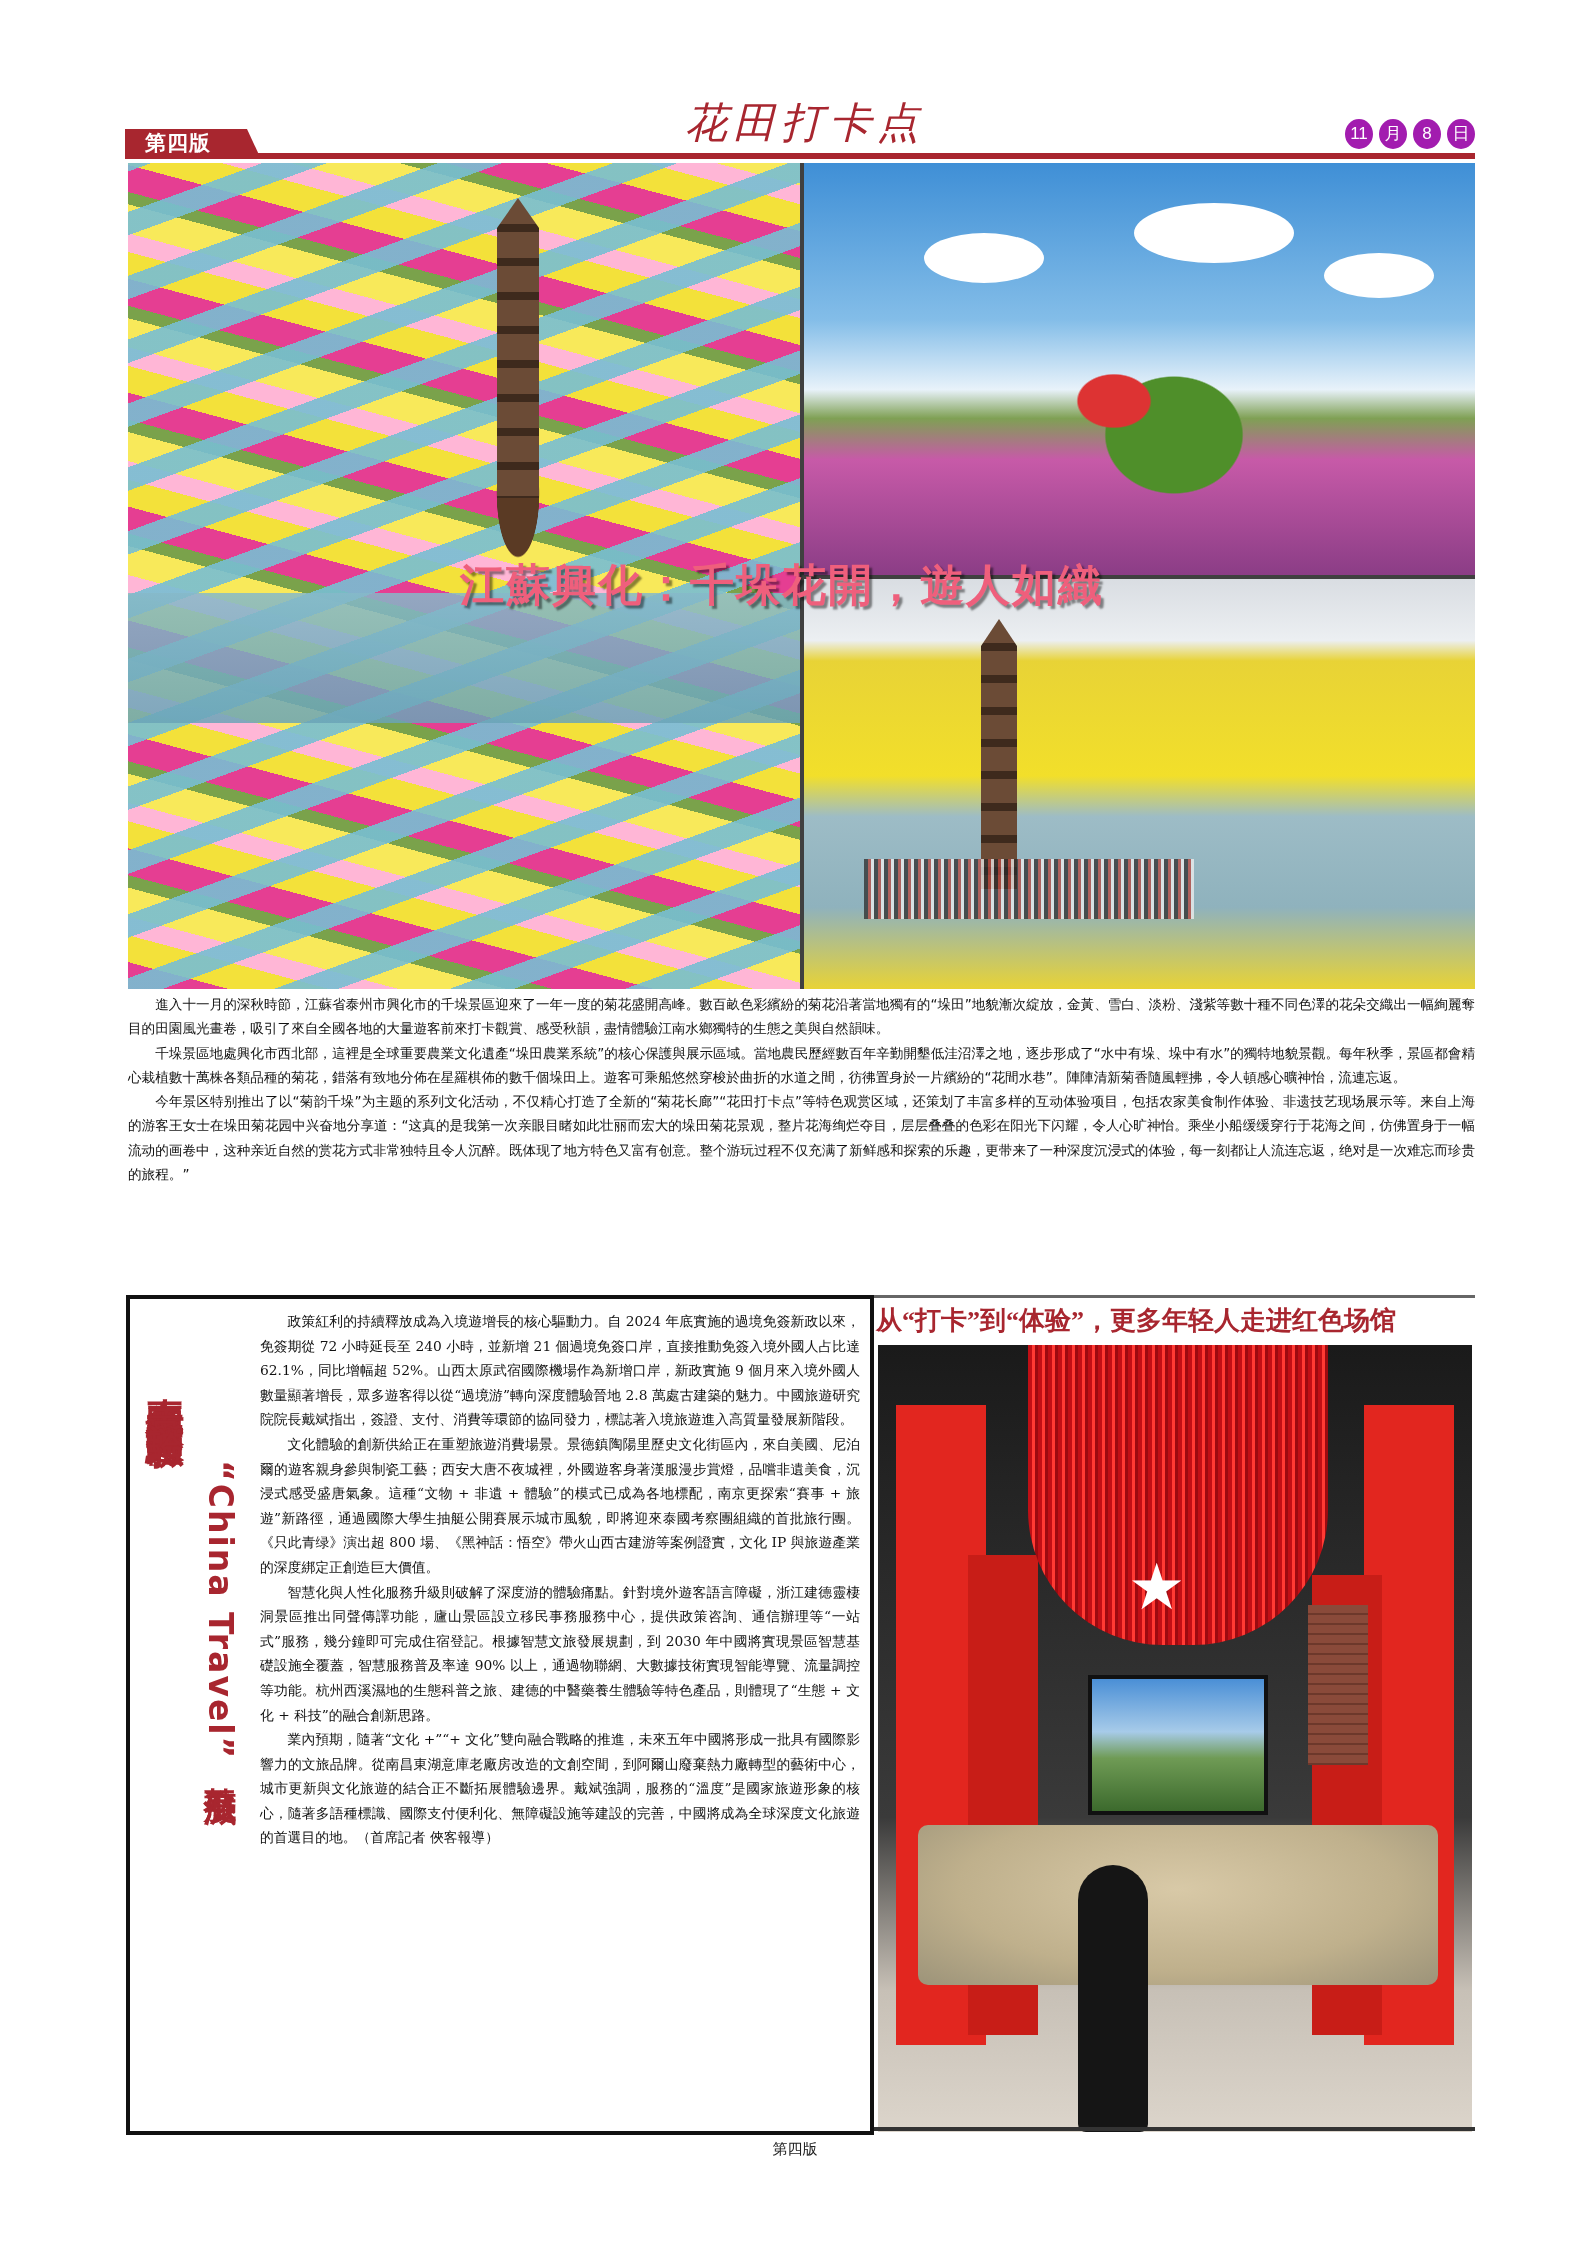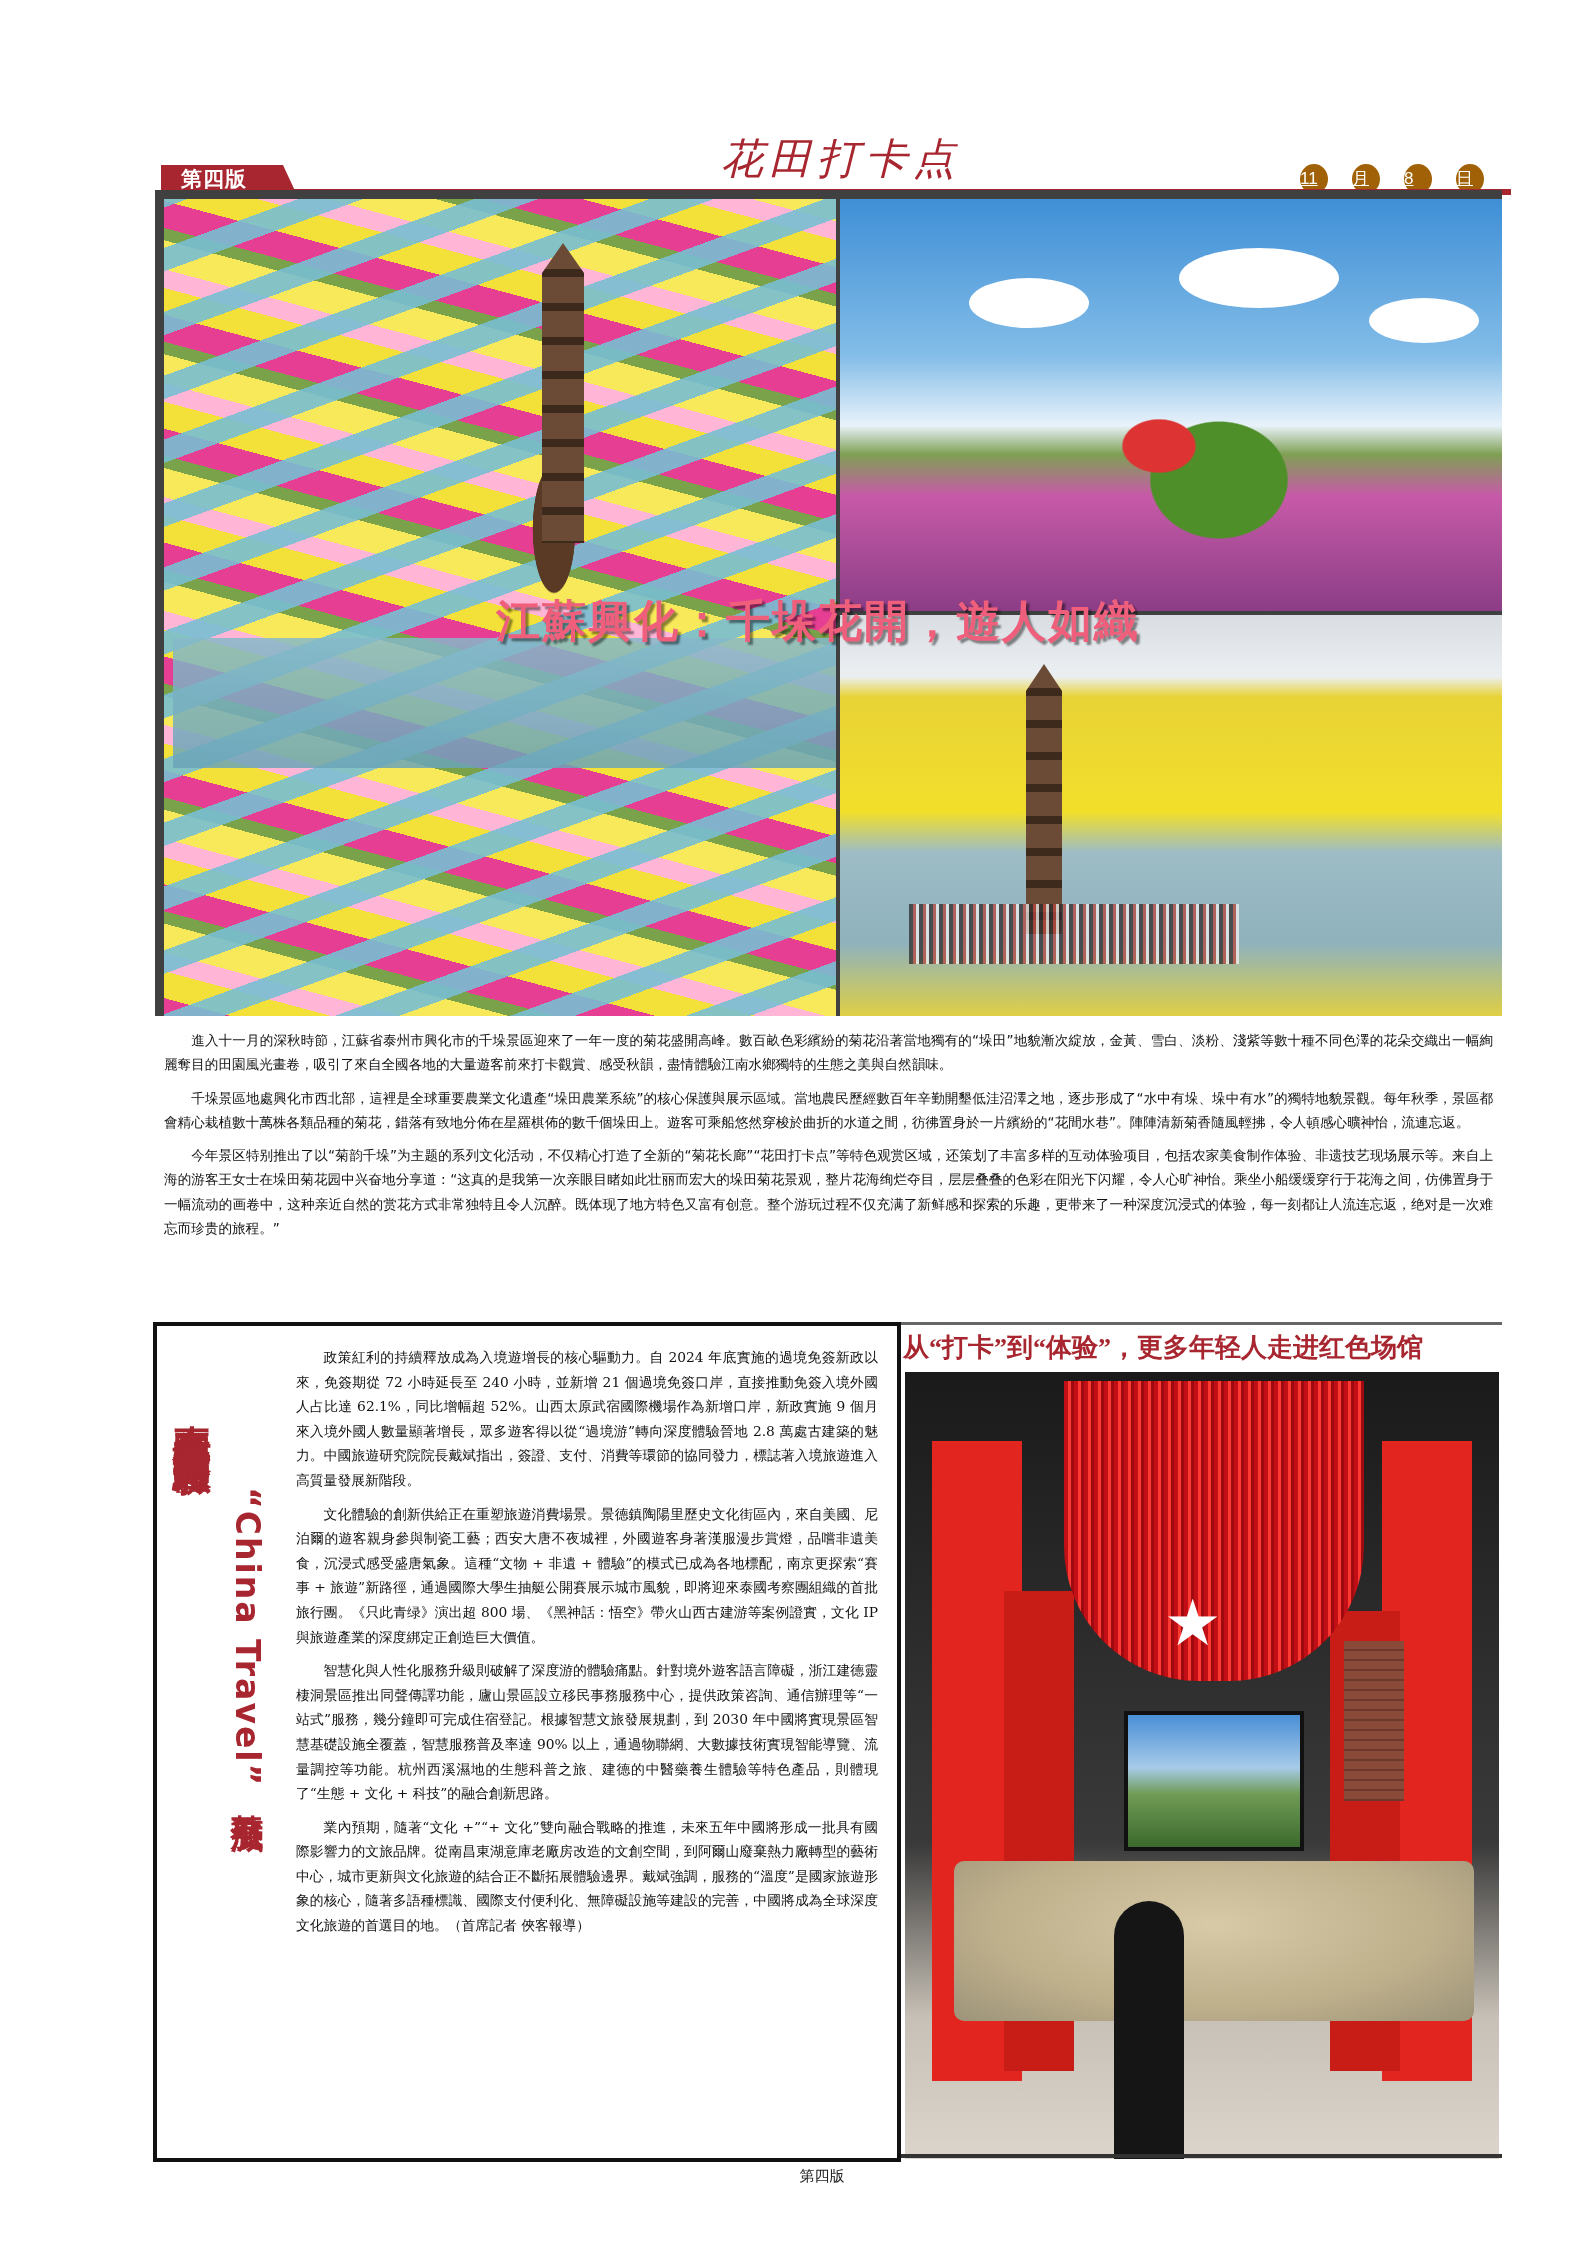--- a/index.html
+++ b/index.html
@@ -1,29 +1,29 @@
 <!DOCTYPE html>
 <html><head>
 <meta charset="utf-8">
 <style>
-  * { box-sizing: border-box; margin: 9px; padding: 0; }
+  * { box-sizing: border-box; margin: 0; padding: 0; }
   html, body { width: 1588px; height: 2245px; background: #ffffff; }
   body { position: relative; font-family: "DejaVu Sans", sans-serif; color: #111; overflow: hidden; }
 
   
   .masthead { position: absolute; left: 125px; top: 95px; width: 1350px; height: 65px; }
   .edition-tab { position: absolute; left: 0; top: 34px; height: 28px; width: 135px; background: #a8262f;
     clip-path: polygon(0 0, 122px 0, 135px 100%, 0 100%); color: #fff; font-weight: bold; font-size: 21px;
     line-height: 28px; padding-left: 20px; letter-spacing: 1px; font-family: "DejaVu Sans", sans-serif; }
   .rule-red { position: absolute; left: 0; top: 58px; width: 1350px; height: 6px; background: #a8262f; }
   .paper-title { position: absolute; left: 520px; top: 0; width: 320px; text-align: center;
     font-family: "DejaVu Serif", serif; font-size: 42px; color: #a8262f; letter-spacing: 6px; font-style: italic; }
   .date-badges { position: absolute; right: 0; top: 24px; display: flex; gap: 6px; }
-  .date-badge { width: 28px; height: 30px; border-radius: 50%; background: #a16207; color: #fff;
-    font-size: 17px; line-height: 30px; font-family: "Liberation Sans", sans-serif; text-decoration: underline; }
+  .date-badge { width: 28px; height: 30px; border-radius: 50%; background: #a21caf; color: #fff;
+    font-size: 17px; line-height: 30px; text-align: center; font-family: "Liberation Sans", sans-serif; }
 
   
   .collage { position: absolute; left: 128px; top: 163px; width: 1347px; height: 826px; overflow: hidden; background: #404040; }
   .photo { position: absolute; overflow: hidden; }
   .p-left { left: 0; top: 0; width: 672px; height: 826px;
     background:
       radial-gradient(ellipse 60px 180px at 390px 330px, #5a3a24 0 35%, transparent 36%),
       repeating-linear-gradient(-20deg, transparent 0 38px, rgba(120,190,210,0.9) 38px 60px),
       repeating-linear-gradient(15deg, #e53e92 0 26px, #f3e13a 26px 52px, #ffb6d6 52px 70px, #f8e95a 70px 98px, #7aa24b 98px 110px);
   }

